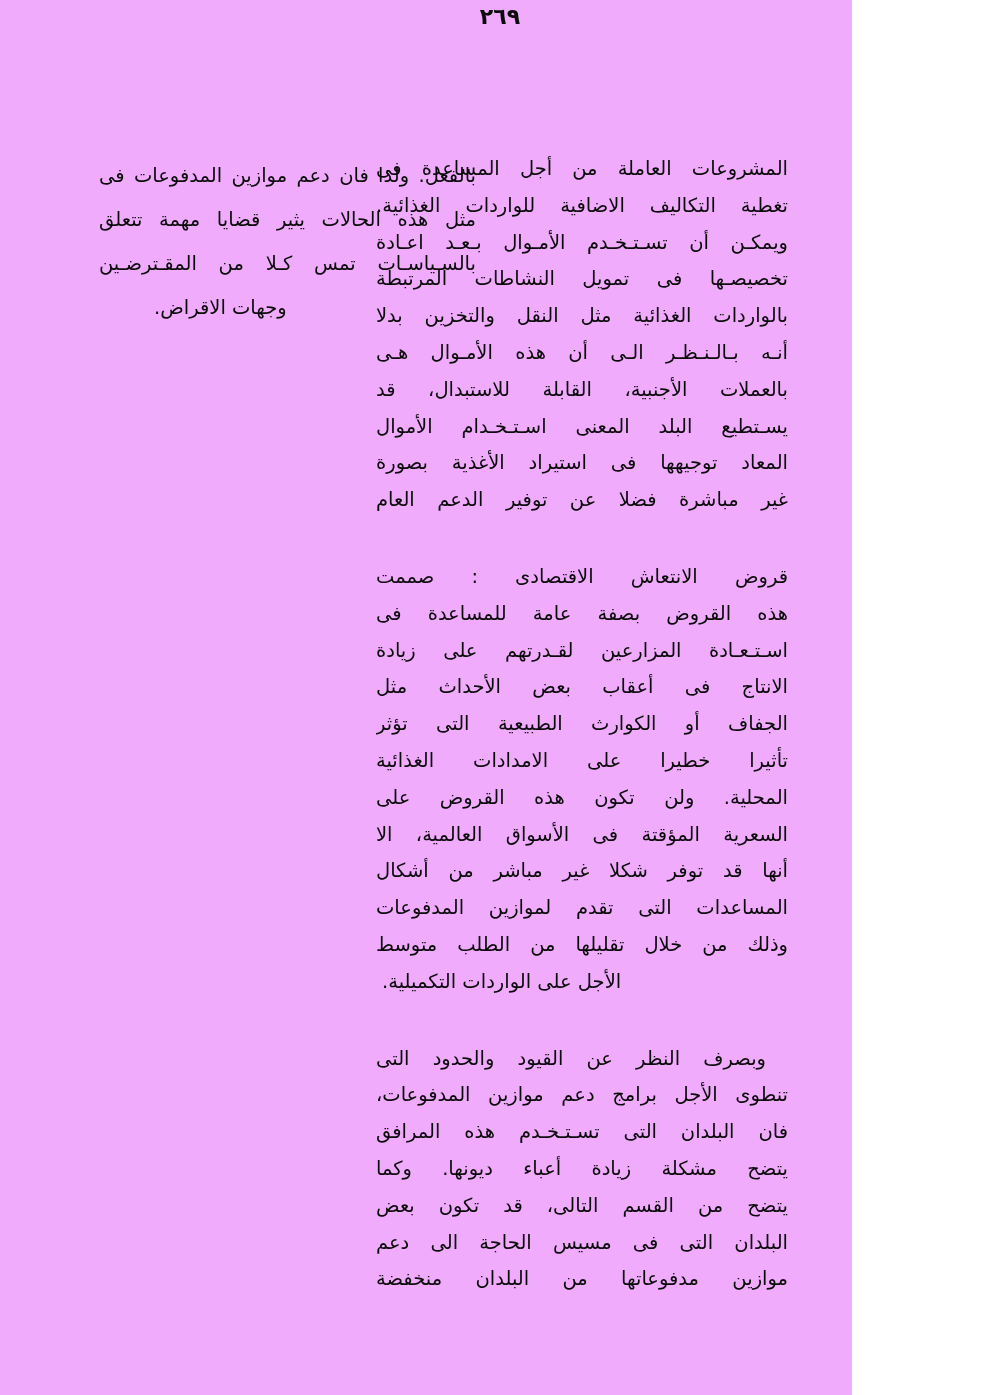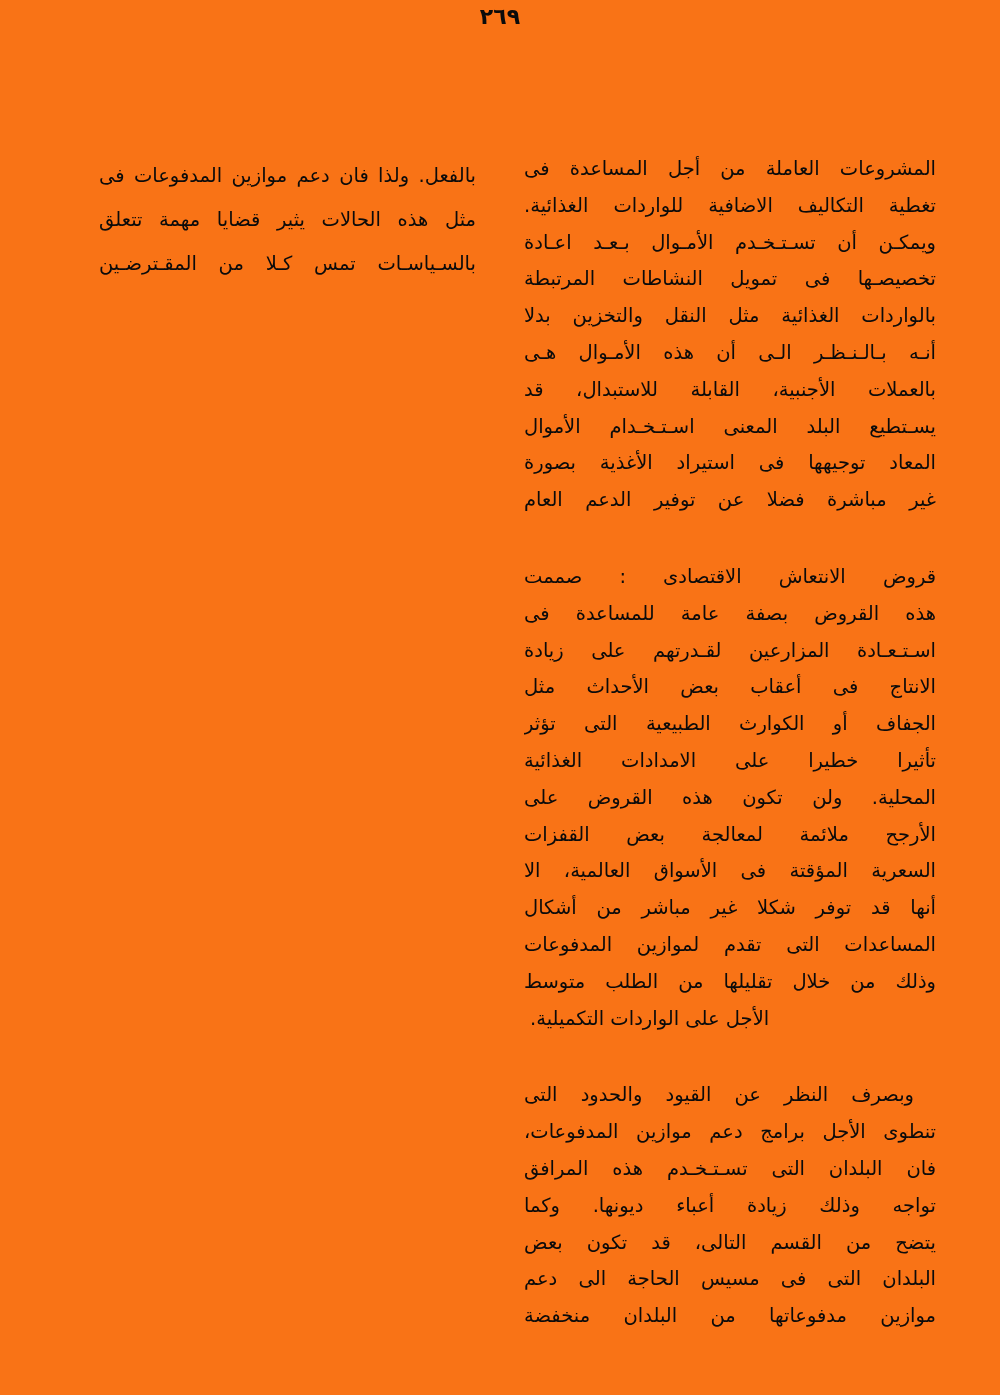--- a/index.html
+++ b/index.html
@@ -2,23 +2,23 @@
 <html lang="ar"><head>
 <meta charset="utf-8">
 <style>
   html, body {
     margin: 0;
     padding: 0;
     background: #ffffff;
   }
   .page {
     position: relative;
-    width: 1000px;
+    width: 852px;
     height: 1395px;
-    background: #f97316;
+    background: #f0abfc;
     overflow: hidden;
     font-family: "DejaVu Sans", sans-serif;
     color: #0b0b0b;
   }
   .page-number {
     position: absolute;
     top: 4px;
     left: 0;
     width: 1000px;
     text-align: center;
@@ -99,38 +99,38 @@
         <div class="line">غير مباشرة فضلا عن توفير الدعم العام</div>
       </div>
       <div class="paragraph">
         <div class="line"><span class="bold">قروض الانتعاش الاقتصادى : </span><span>صممت</span></div>
         <div class="line">هذه القروض بصفة عامة للمساعدة فى</div>
         <div class="line">اسـتـعـادة المزارعين لقـدرتهم على زيادة</div>
         <div class="line">الانتاج فى أعقاب بعض الأحداث مثل</div>
         <div class="line">الجفاف أو الكوارث الطبيعية التى تؤثر</div>
         <div class="line">تأثيرا خطيرا على الامدادات الغذائية</div>
         <div class="line">المحلية. ولن تكون هذه القروض على</div>
-        <div class="line">الأرجح ملائمة لمعالجة بعض القفزات</div>
         <div class="line">السعرية المؤقتة فى الأسواق العالمية، الا</div>
         <div class="line">أنها قد توفر شكلا غير مباشر من أشكال</div>
         <div class="line">المساعدات التى تقدم لموازين المدفوعات</div>
         <div class="line">وذلك من خلال تقليلها من الطلب متوسط</div>
         <div class="line last-left">الأجل على الواردات التكميلية.</div>
       </div>
       <div class="paragraph">
         <div class="line indent">وبصرف النظر عن القيود والحدود التى</div>
         <div class="line">تنطوى الأجل برامج دعم موازين المدفوعات،</div>
         <div class="line">فان البلدان التى تسـتـخـدم هذه المرافق</div>
-        <div class="line">تواجه وذلك زيادة أعباء ديونها. وكما</div>
+        <div class="line">يتضح مشكلة زيادة أعباء ديونها. وكما</div>
         <div class="line">يتضح من القسم التالى، قد تكون بعض</div>
         <div class="line">البلدان التى فى مسيس الحاجة الى دعم</div>
         <div class="line">موازين مدفوعاتها من البلدان منخفضة</div>
       </div>
     </div>
 
   <div class="column column-left">
       <div class="paragraph">
         <div class="line">بالفعل. ولذا فان دعم موازين المدفوعات فى</div>
         <div class="line">مثل هذه الحالات يثير قضايا مهمة تتعلق</div>
         <div class="line">بالسـياسـات تمس كـلا من المقـترضـين</div>
+        <div class="line last-left-pad">وجهات الاقراض.</div>
       </div>
     </div>
 </div>
 
 </body></html>

